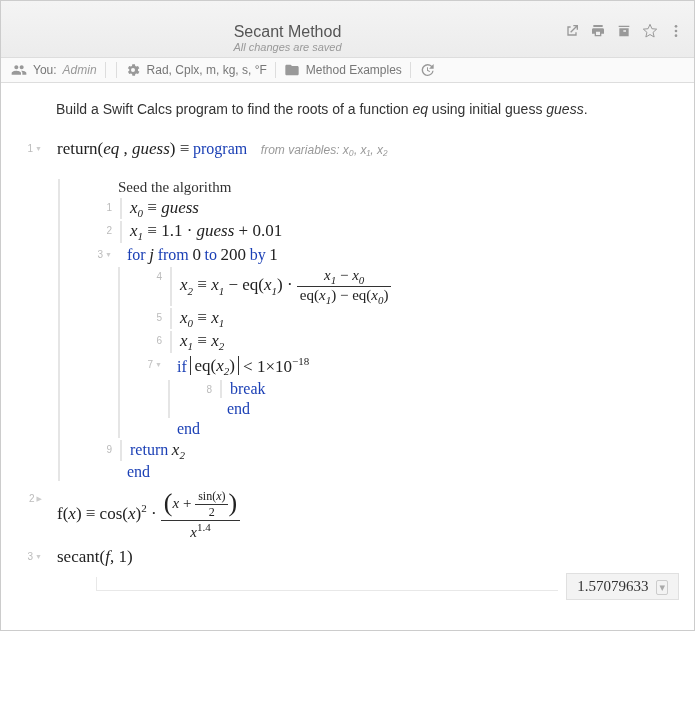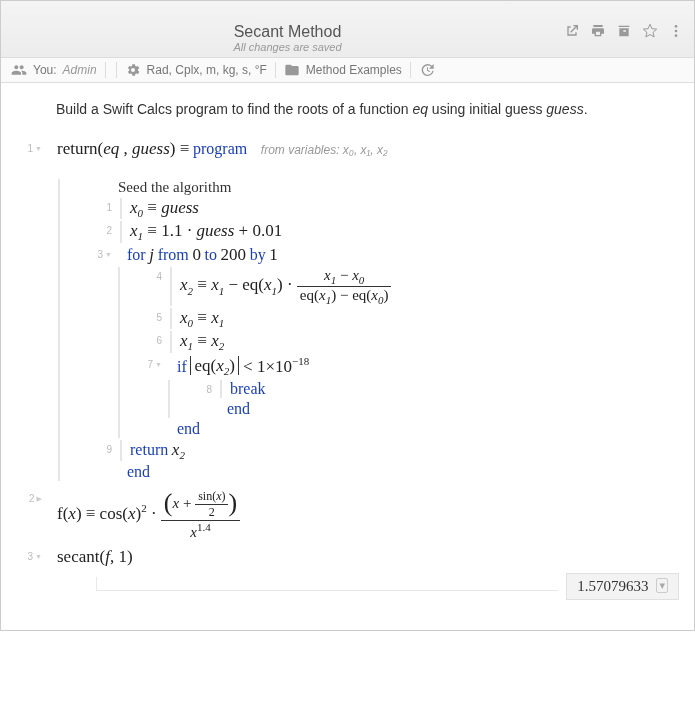--- a/index.html
+++ b/index.html
@@ -32,21 +32,21 @@
   .comment { font-size:12px; color:#999; font-style:italic; margin-left:10px; }
   .seed { font-family: 'Times New Roman', serif; font-size:15px; color:#333; }
   .vline { border-left:2px solid #e5e5e5; margin-left:2px; padding-left:8px; }
   .frac { display:inline-block; text-align:center; vertical-align:middle; font-size:15px; }
   .frac .num { display:block; border-bottom:1px solid #333; padding:0 3px; }
   .frac .den { display:block; padding:0 3px; }
   .abs { border-left:1.2px solid #333; border-right:1.2px solid #333; padding:0 3px; }
   .paren-lg { font-size:26px; vertical-align:middle; position:relative; top:-2px; }
   .result-row { display:flex; justify-content:flex-end; margin:6px 0 0 80px; align-items:center; }
   .result-line { flex:1; border-bottom:1px solid #e8e8e8; border-left:1px solid #e8e8e8; height:14px;margin-right:8px; margin-bottom:6px;}
-  .result-box { background:#f3f3f3; border:1px solid #e0e0e0; padding:4px 10px; font-family:'Times New Roman',serif; font-size:15px; color:#333; display:flex; align-items:flex-start; gap:8px; }
+  .result-box { background:#f3f3f3; border:1px solid #e0e0e0; padding:4px 10px; font-family:'Times New Roman',serif; font-size:15px; color:#333; display:flex; align-items:flex-end; gap:8px; }
   .result-menu { color:#aaa; font-size:11px; border:1px solid #ccc; padding:0 2px; border-radius:2px; }
   svg.ico { width:16px; height:16px; fill:#999; }
   .outer-row { display:flex;margin-top:20px; }
   .inner-block { flex:1; }
 </style>
 </head>
 <body>
 
 <div class="shell">
 

